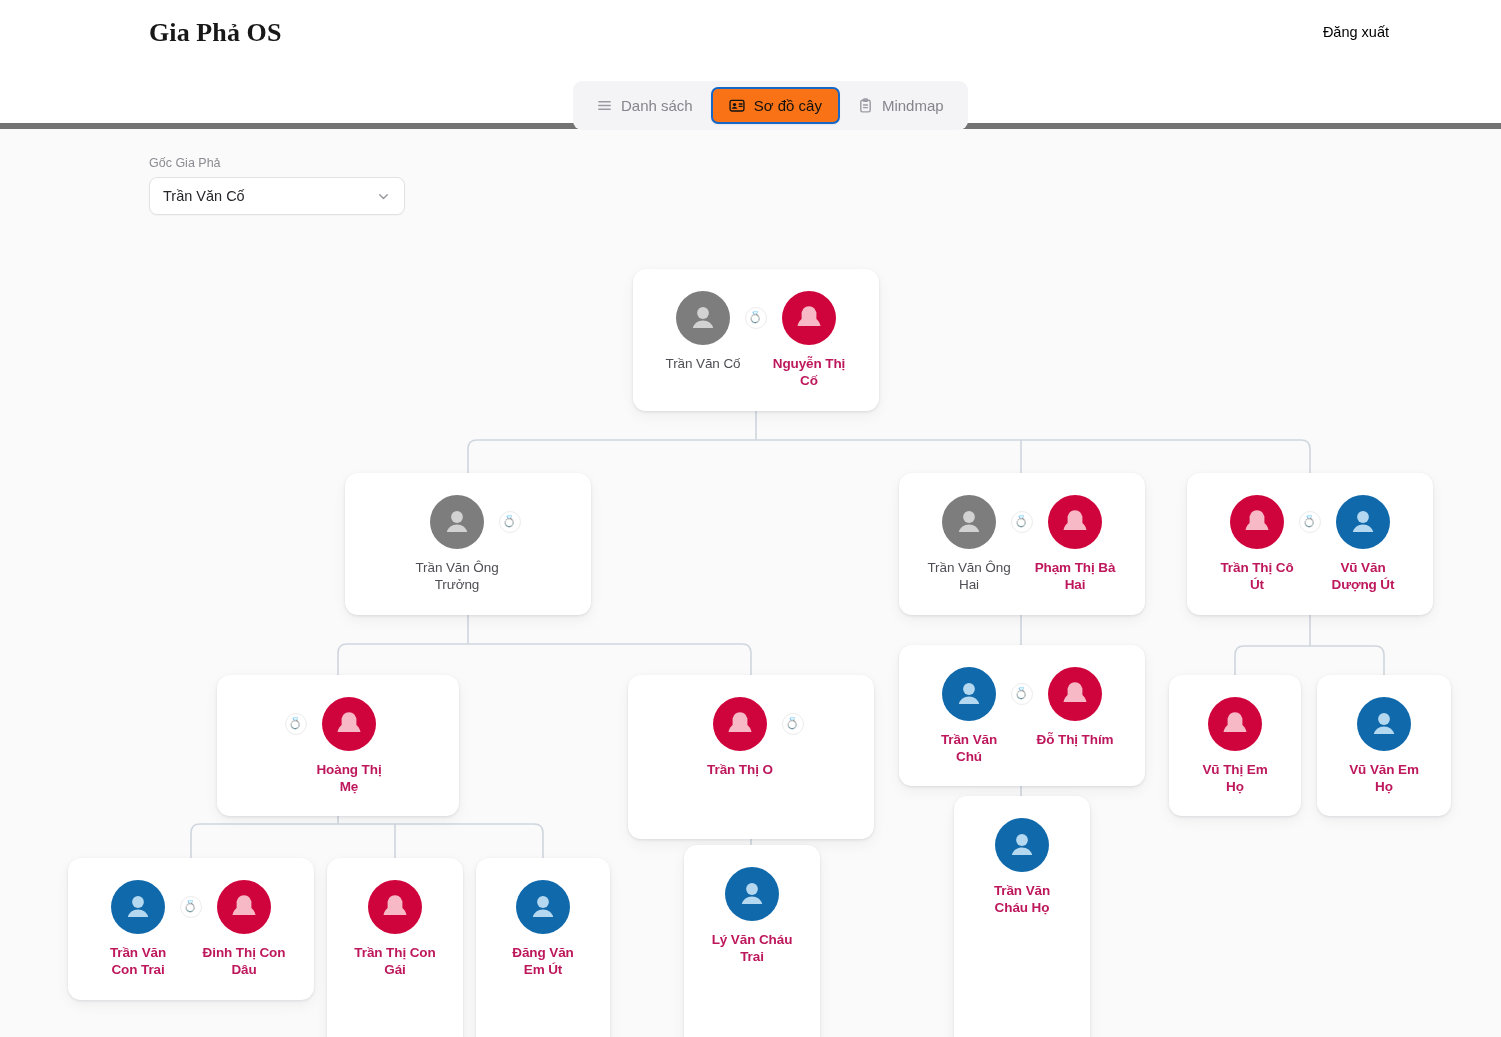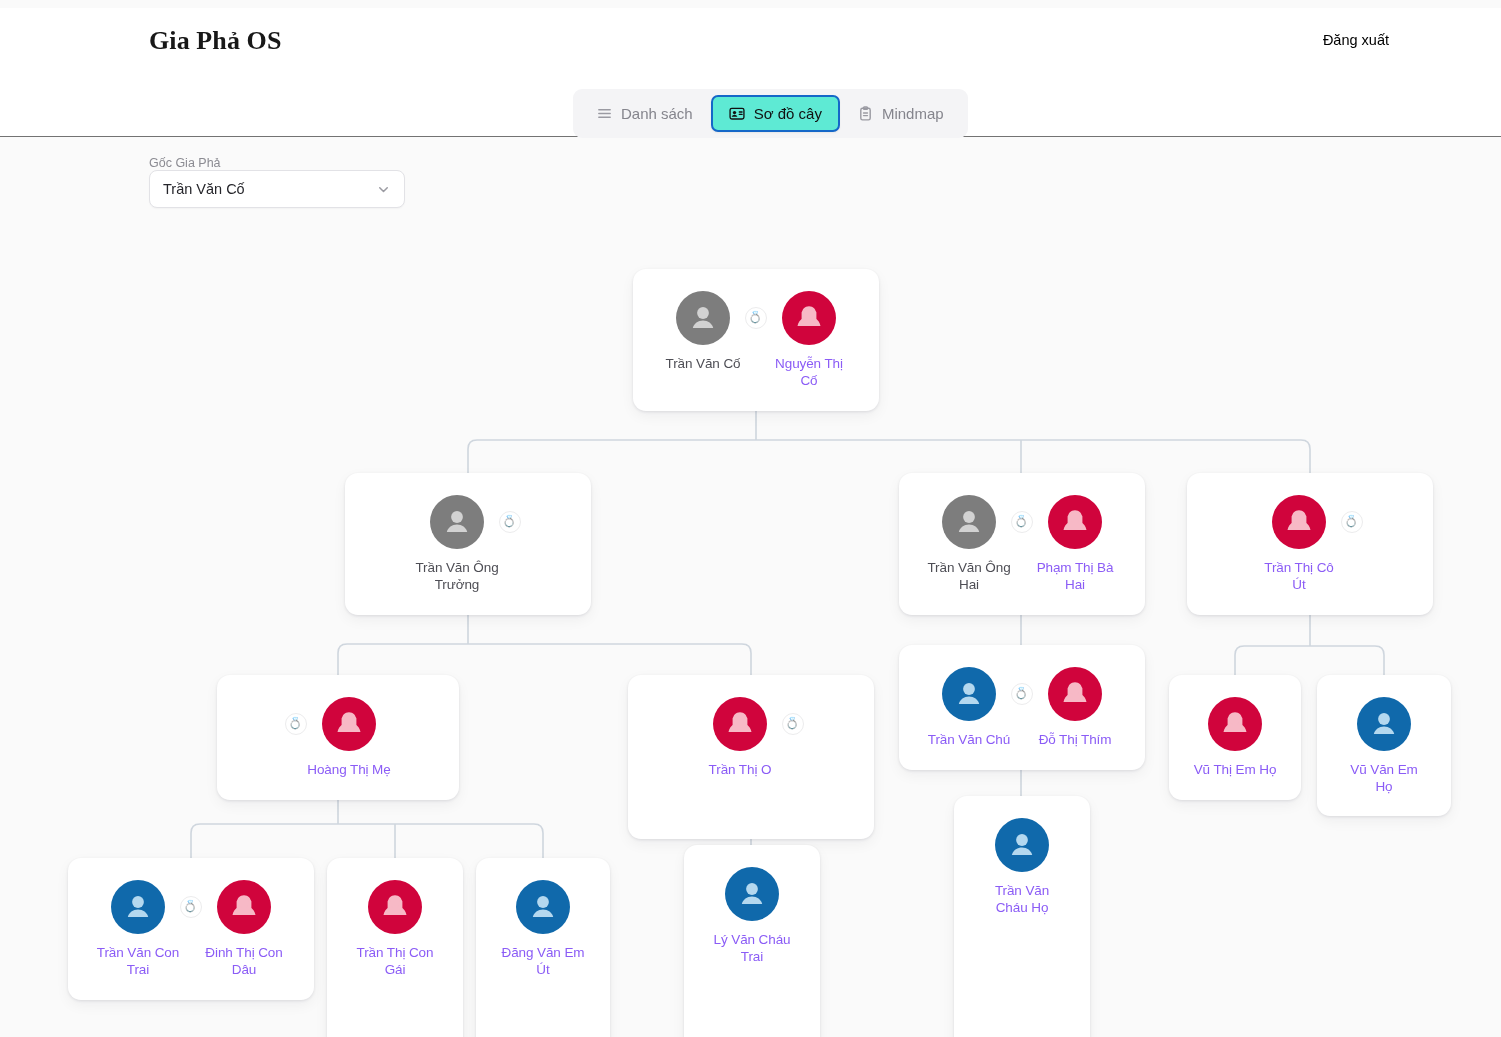--- a/index.html
+++ b/index.html
@@ -8,23 +8,23 @@
   body {
     width: 1501px; height: 1037px;
     background: #fafafa;
     font-family: "Liberation Sans", sans-serif;
     overflow: hidden;
     position: relative;
   }
 
   
   .topbar {
-    position: absolute; left:0; top:8px; width:1501px; height:129px;
+    position: absolute; left:0; top:0; width:1501px; height:129px;
     background:#ffffff;
-    border-bottom:1px solid #737373;
+    border-bottom:6px solid #737373;
   }
   .brand {
     position:absolute; left:149px; top:18px;
     font-family:"Liberation Serif", serif;
     font-weight:700; font-size:26px; color:#181818;
     letter-spacing:.1px;
   }
   .logout {
     position:absolute; right:112px; top:24px;
     font-size:14.5px; color:#000000;
@@ -39,29 +39,29 @@
   }
   .tab {
     display:flex; align-items:center; gap:9px;
     padding:8px 16px; border-radius:7px;
     font-size:15px; color:#85858d;
     border:2px solid transparent;
     background:transparent; cursor:pointer;
     white-space:nowrap;
   }
   .tab.active {
-    background:#5eead4; color:#111;
+    background:#f97316; color:#111;
     border:2px solid #1567c8;
     box-shadow:0 1px 2px rgba(0,0,0,.06);
   }
   .tab svg { display:block; }
 
   
   .rootsel { position:absolute; left:149px; top:156px; }
-  .rootsel .lbl { font-size:12.5px; color:#8b8b92; }
+  .rootsel .lbl { font-size:12.5px; color:#8b8b92; margin-bottom:7px; }
   .sel {
     width:256px; height:38px; background:#fff;
     border:1px solid #e2e2e6; border-radius:8px;
     display:flex; align-items:center; justify-content:space-between;
     padding:0 13px; font-size:14.5px; color:#26262b;
     box-shadow:0 1px 1.5px rgba(0,0,0,.03);
     cursor:pointer;
   }
   .sel .chev { color:#9b9ba2; display:flex; }
 
@@ -83,21 +83,21 @@
   .avatar {
     width:54px; height:54px; border-radius:50%;
     display:flex; align-items:center; justify-content:center;
     flex:0 0 auto;
   }
   .avatar svg { display:block; }
   .pname {
     margin-top:11px; text-align:center; line-height:1.25;
     font-size:13.5px; letter-spacing:-.1px;
   }
-  .pname.alive { font-weight:400; color:#8b5cf6; }
+  .pname.alive { font-weight:700; color:#be185d; }
   .pname.dead  { font-weight:400; color:#4e4e55; }
 
   .ring {
     width:22px; height:22px; border-radius:50%;
     background:#fff; border:1px solid #ececed;
     display:flex; align-items:center; justify-content:center;
     font-size:11.5px; line-height:1;
     margin-top:16px; flex:0 0 auto;
     align-self:flex-start;
   }
@@ -237,20 +237,29 @@
             <svg width="34" height="34" viewBox="0 0 34 34">
               <path fill="#f7b9c6" d="M17 5.2c-4.3 0-7 3-7 7.2 0 2 .5 3.6 1.1 4.8-2.9 1.4-5 4.3-5.6 7.8h23c-.6-3.5-2.7-6.4-5.6-7.8.6-1.2 1.1-2.8 1.1-4.8 0-4.2-2.7-7.2-7-7.2z"></path>
               <path fill="#f7b9c6" d="M17 6.8c-3.1 0-5.1 2.2-5.1 5.3 0 3 2.2 5.6 5.1 5.6s5.1-2.6 5.1-5.6c0-3.1-2-5.3-5.1-5.3z"></path>
               <rect x="9.6" y="10" width="3.1" height="10.4" rx="1.5" fill="#f7b9c6"></rect>
               <rect x="21.3" y="10" width="3.1" height="10.4" rx="1.5" fill="#f7b9c6"></rect>
             </svg>
           </div>
           <div class="pname alive">Trần Thị Cô Út</div>
         </div>
         <div class="ring">💍</div>
+        <div class="person">
+          <div class="avatar" style="background: rgb(16, 105, 171);">
+            <svg width="34" height="34" viewBox="0 0 34 34">
+              <circle cx="17" cy="12" r="5.9" fill="#b4d8ef"></circle>
+              <path fill="#b4d8ef" d="M17 19.6c-5 0-9.1 3.1-10.2 7.4h20.4c-1.1-4.3-5.2-7.4-10.2-7.4z"></path>
+            </svg>
+          </div>
+          <div class="pname alive">Vũ Văn Dượng Út</div>
+        </div>
       </div>
       <div class="card" style="left: 217px; top: 546px; width: 242px; min-height: 125px;">
         <div class="ring">💍</div>
         <div class="person">
           <div class="avatar" style="background: rgb(208, 4, 60);">
             <svg width="34" height="34" viewBox="0 0 34 34">
               <path fill="#f7b9c6" d="M17 5.2c-4.3 0-7 3-7 7.2 0 2 .5 3.6 1.1 4.8-2.9 1.4-5 4.3-5.6 7.8h23c-.6-3.5-2.7-6.4-5.6-7.8.6-1.2 1.1-2.8 1.1-4.8 0-4.2-2.7-7.2-7-7.2z"></path>
               <path fill="#f7b9c6" d="M17 6.8c-3.1 0-5.1 2.2-5.1 5.3 0 3 2.2 5.6 5.1 5.6s5.1-2.6 5.1-5.6c0-3.1-2-5.3-5.1-5.3z"></path>
               <rect x="9.6" y="10" width="3.1" height="10.4" rx="1.5" fill="#f7b9c6"></rect>
               <rect x="21.3" y="10" width="3.1" height="10.4" rx="1.5" fill="#f7b9c6"></rect>

